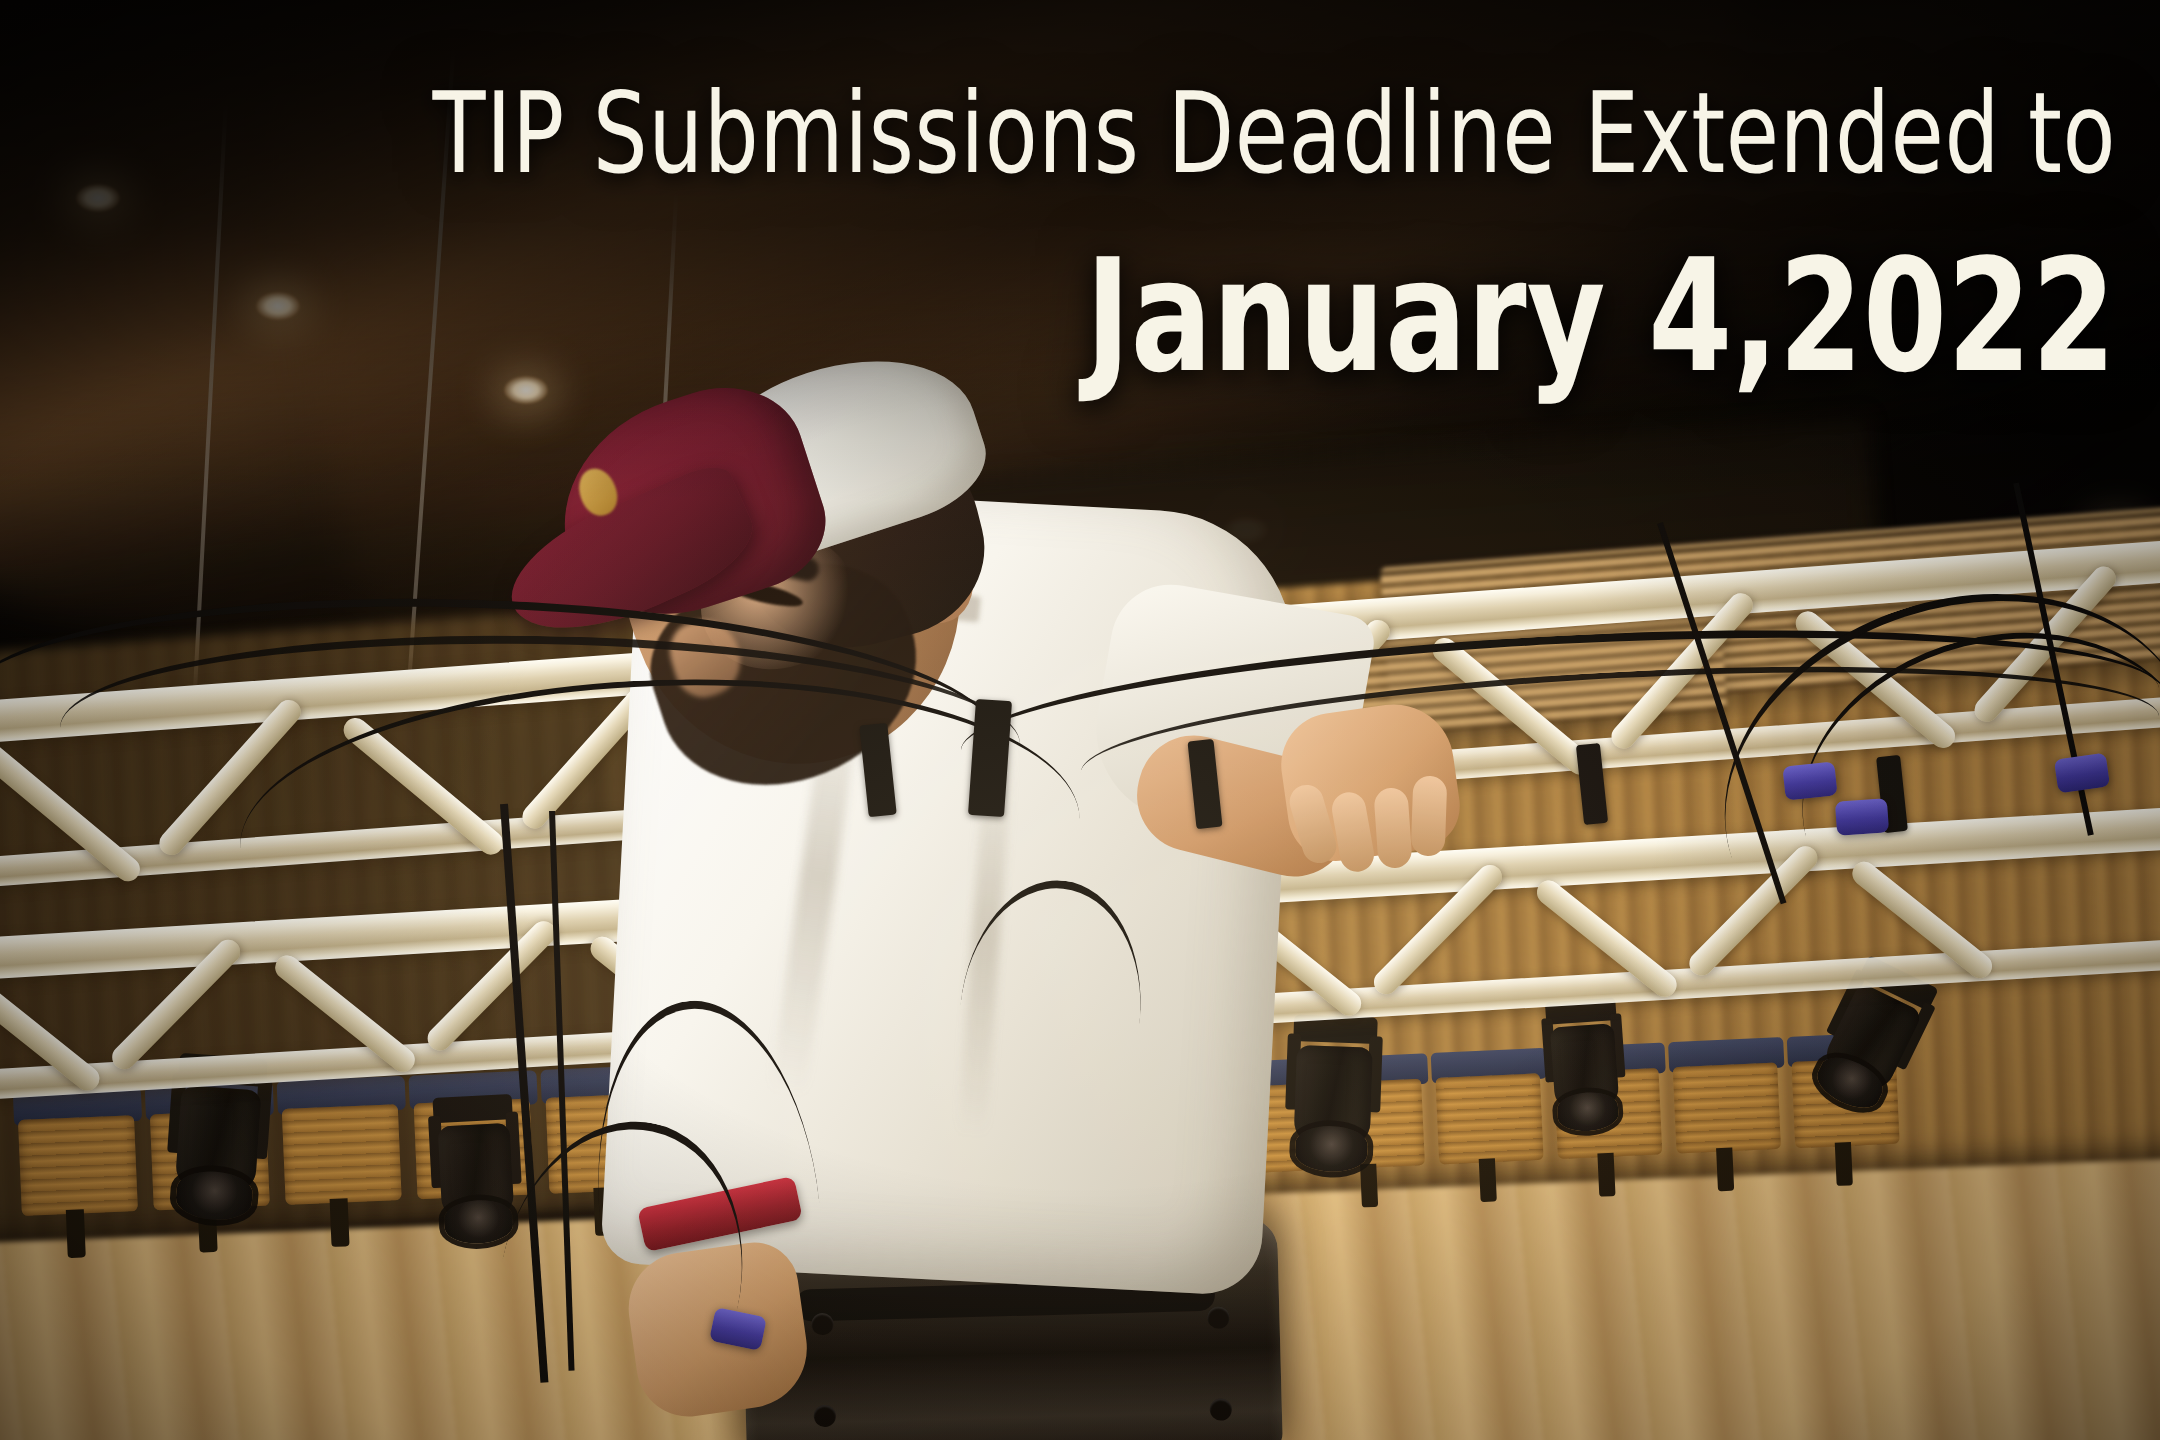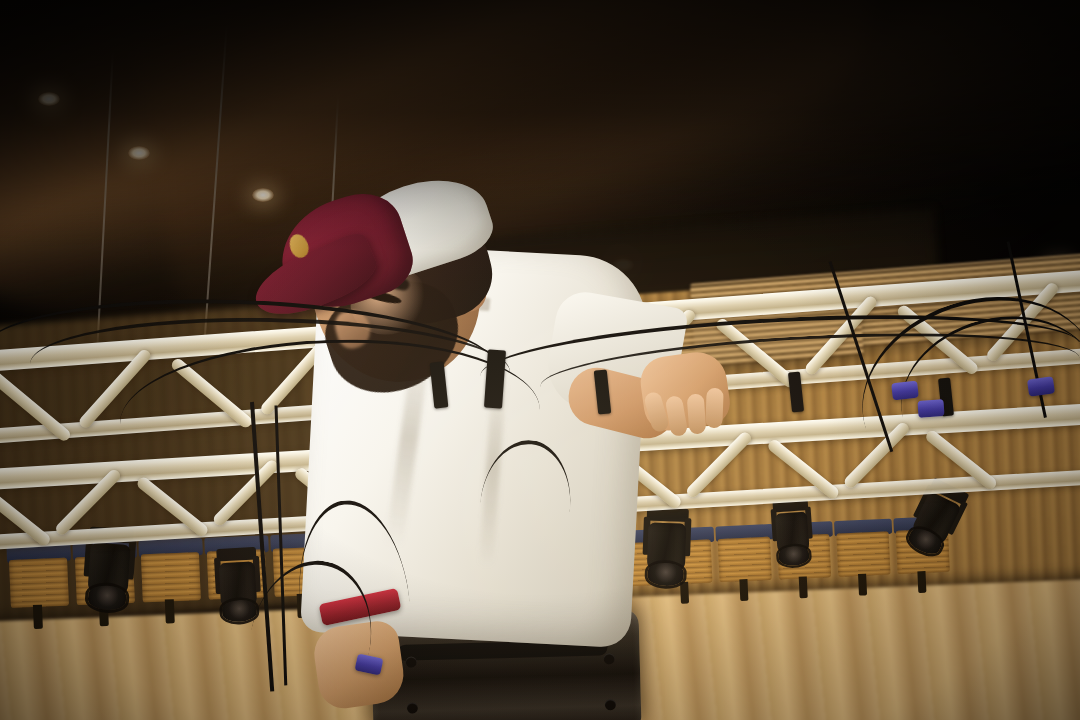--- a/index.html
+++ b/index.html
@@ -827,14 +827,18 @@
     <div class="connector" style="left:892px; top:382px; transform:rotate(-6deg);"></div>
     <div class="connector" style="left:918px; top:400px; transform:rotate(-4deg);"></div>
     <div class="connector" style="left:1028px; top:378px; transform:rotate(-8deg);"></div>
     <div class="connector" style="left:356px; top:656px; transform:rotate(12deg);"></div>
 
     <div class="grade-warm"></div>
     <div class="vignette"></div>
     <div class="top-darken"></div>
   </div>
 
+  <div class="text-block">
+    <h1 class="headline-1">TIP Submissions Deadline Extended to</h1>
+    <h2 class="headline-2">January 4,2022</h2>
+  </div>
 
 </div>
 
 </body></html>

